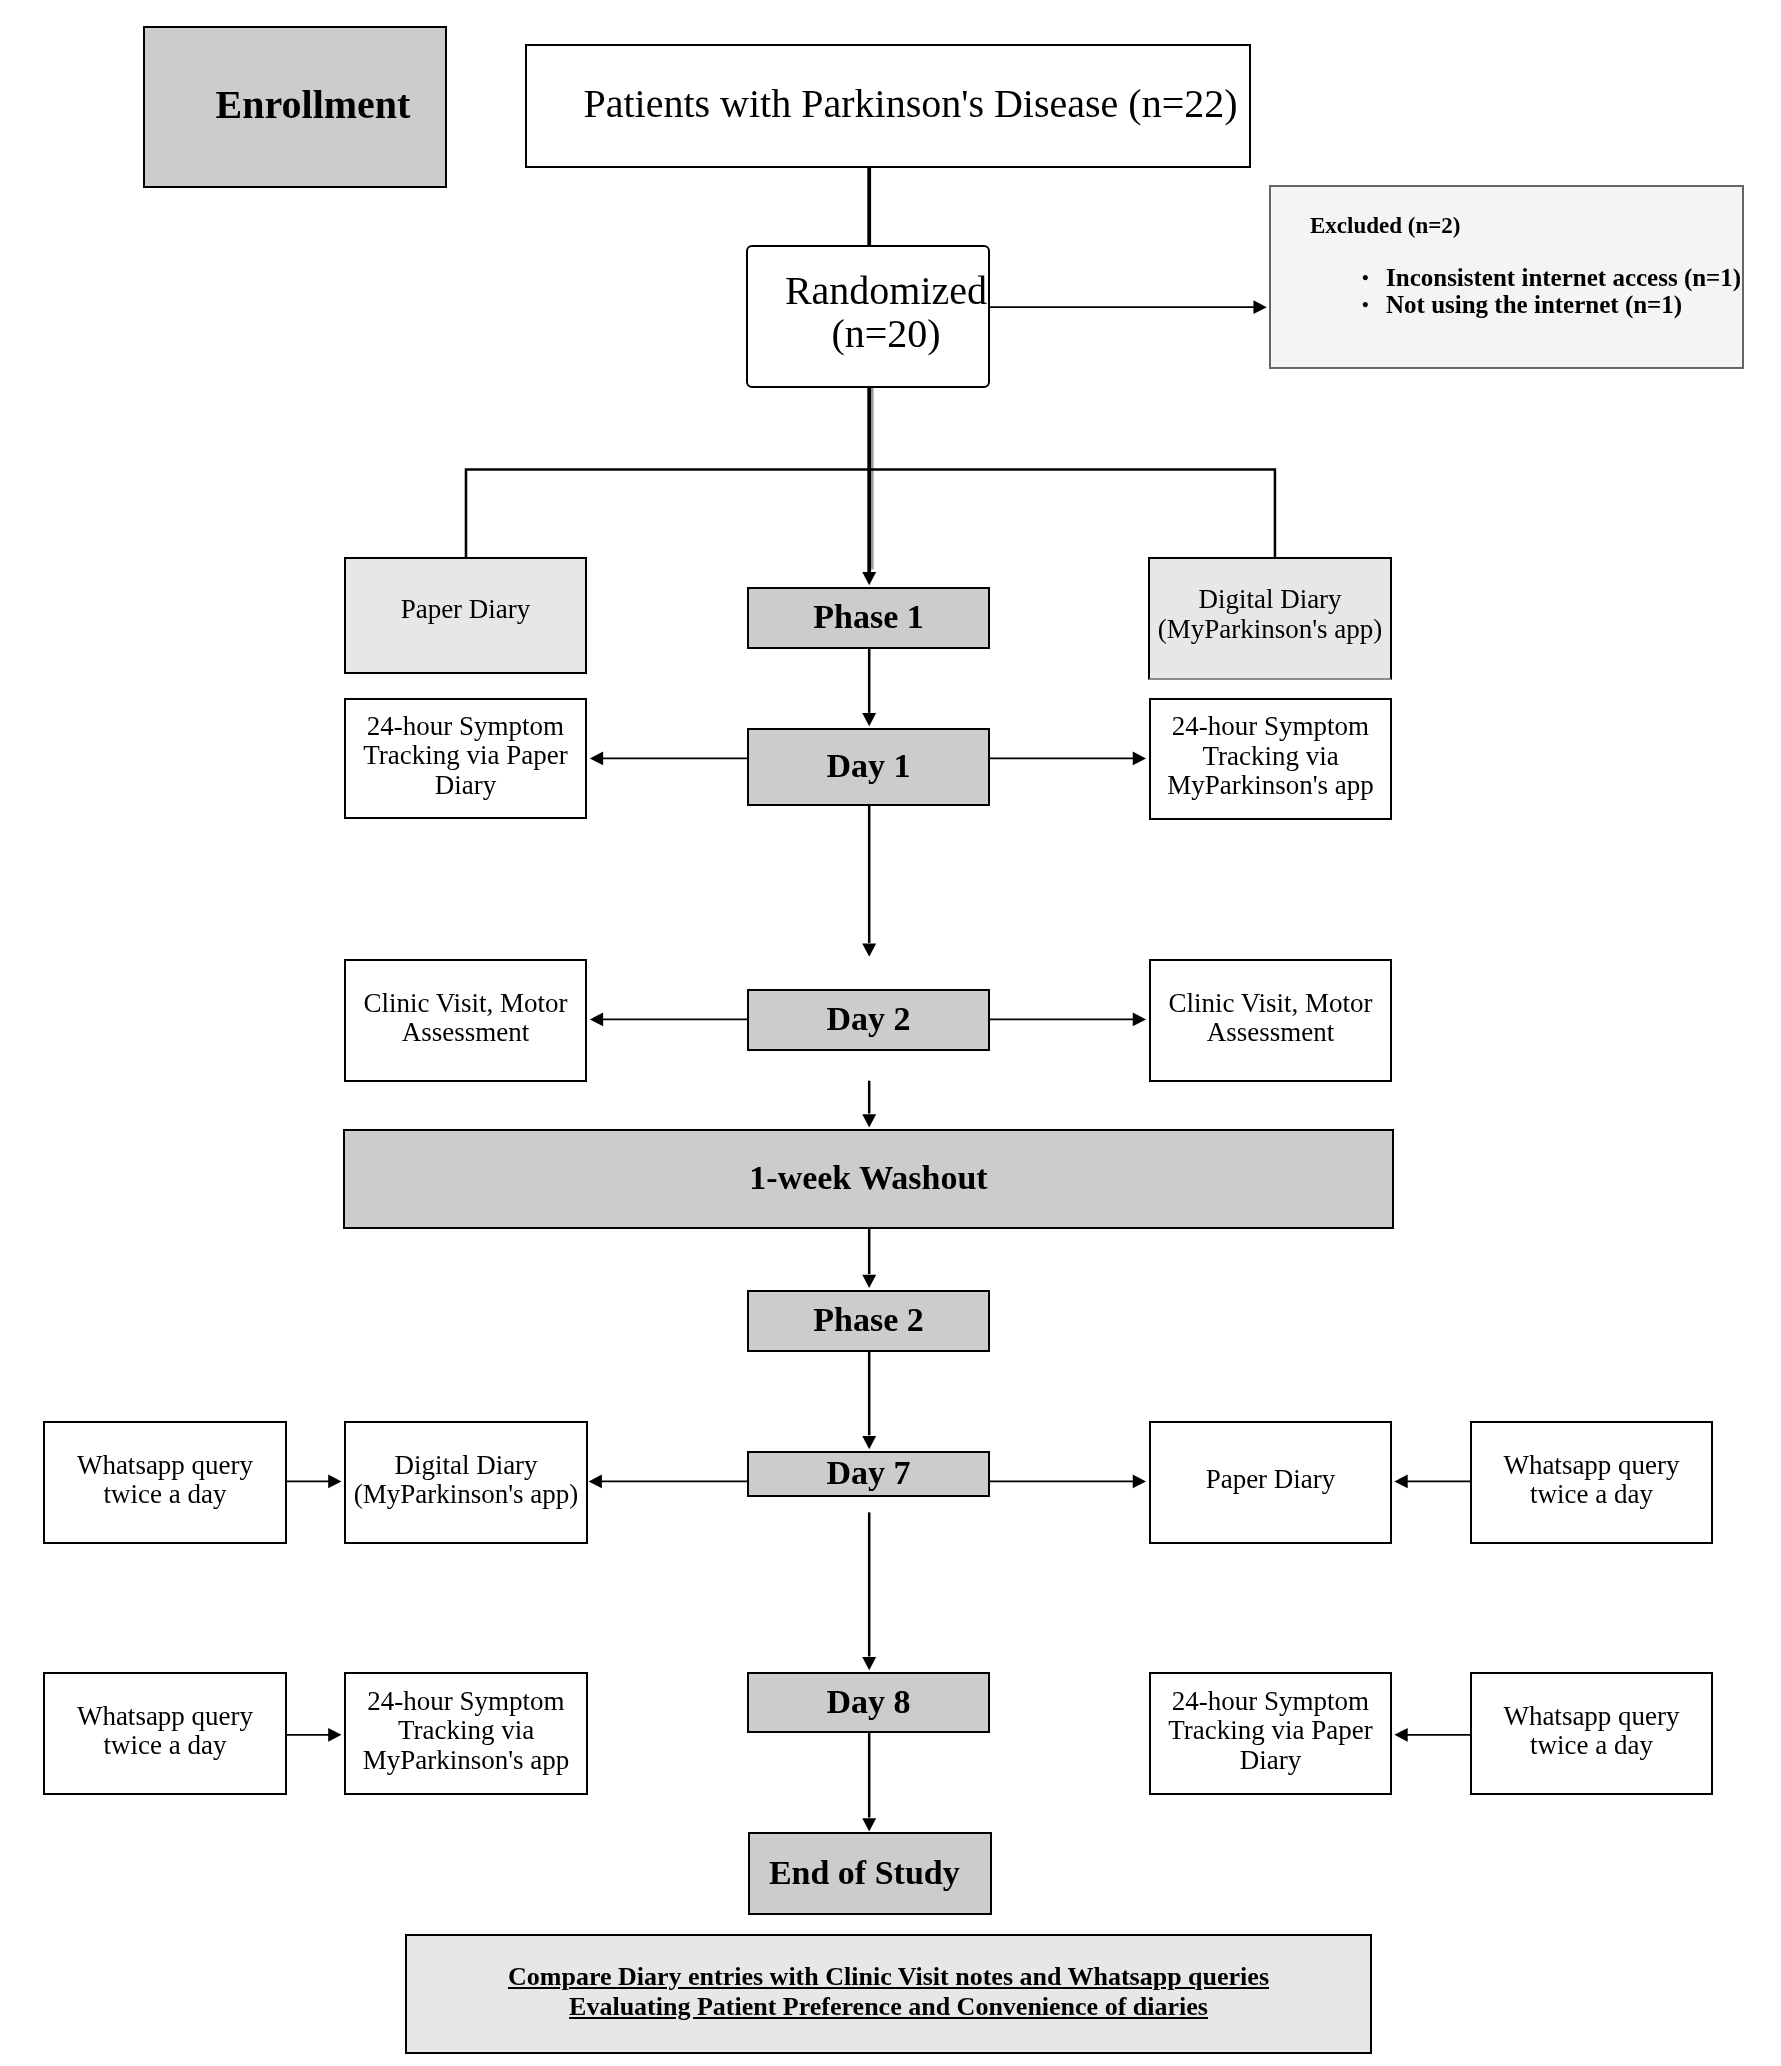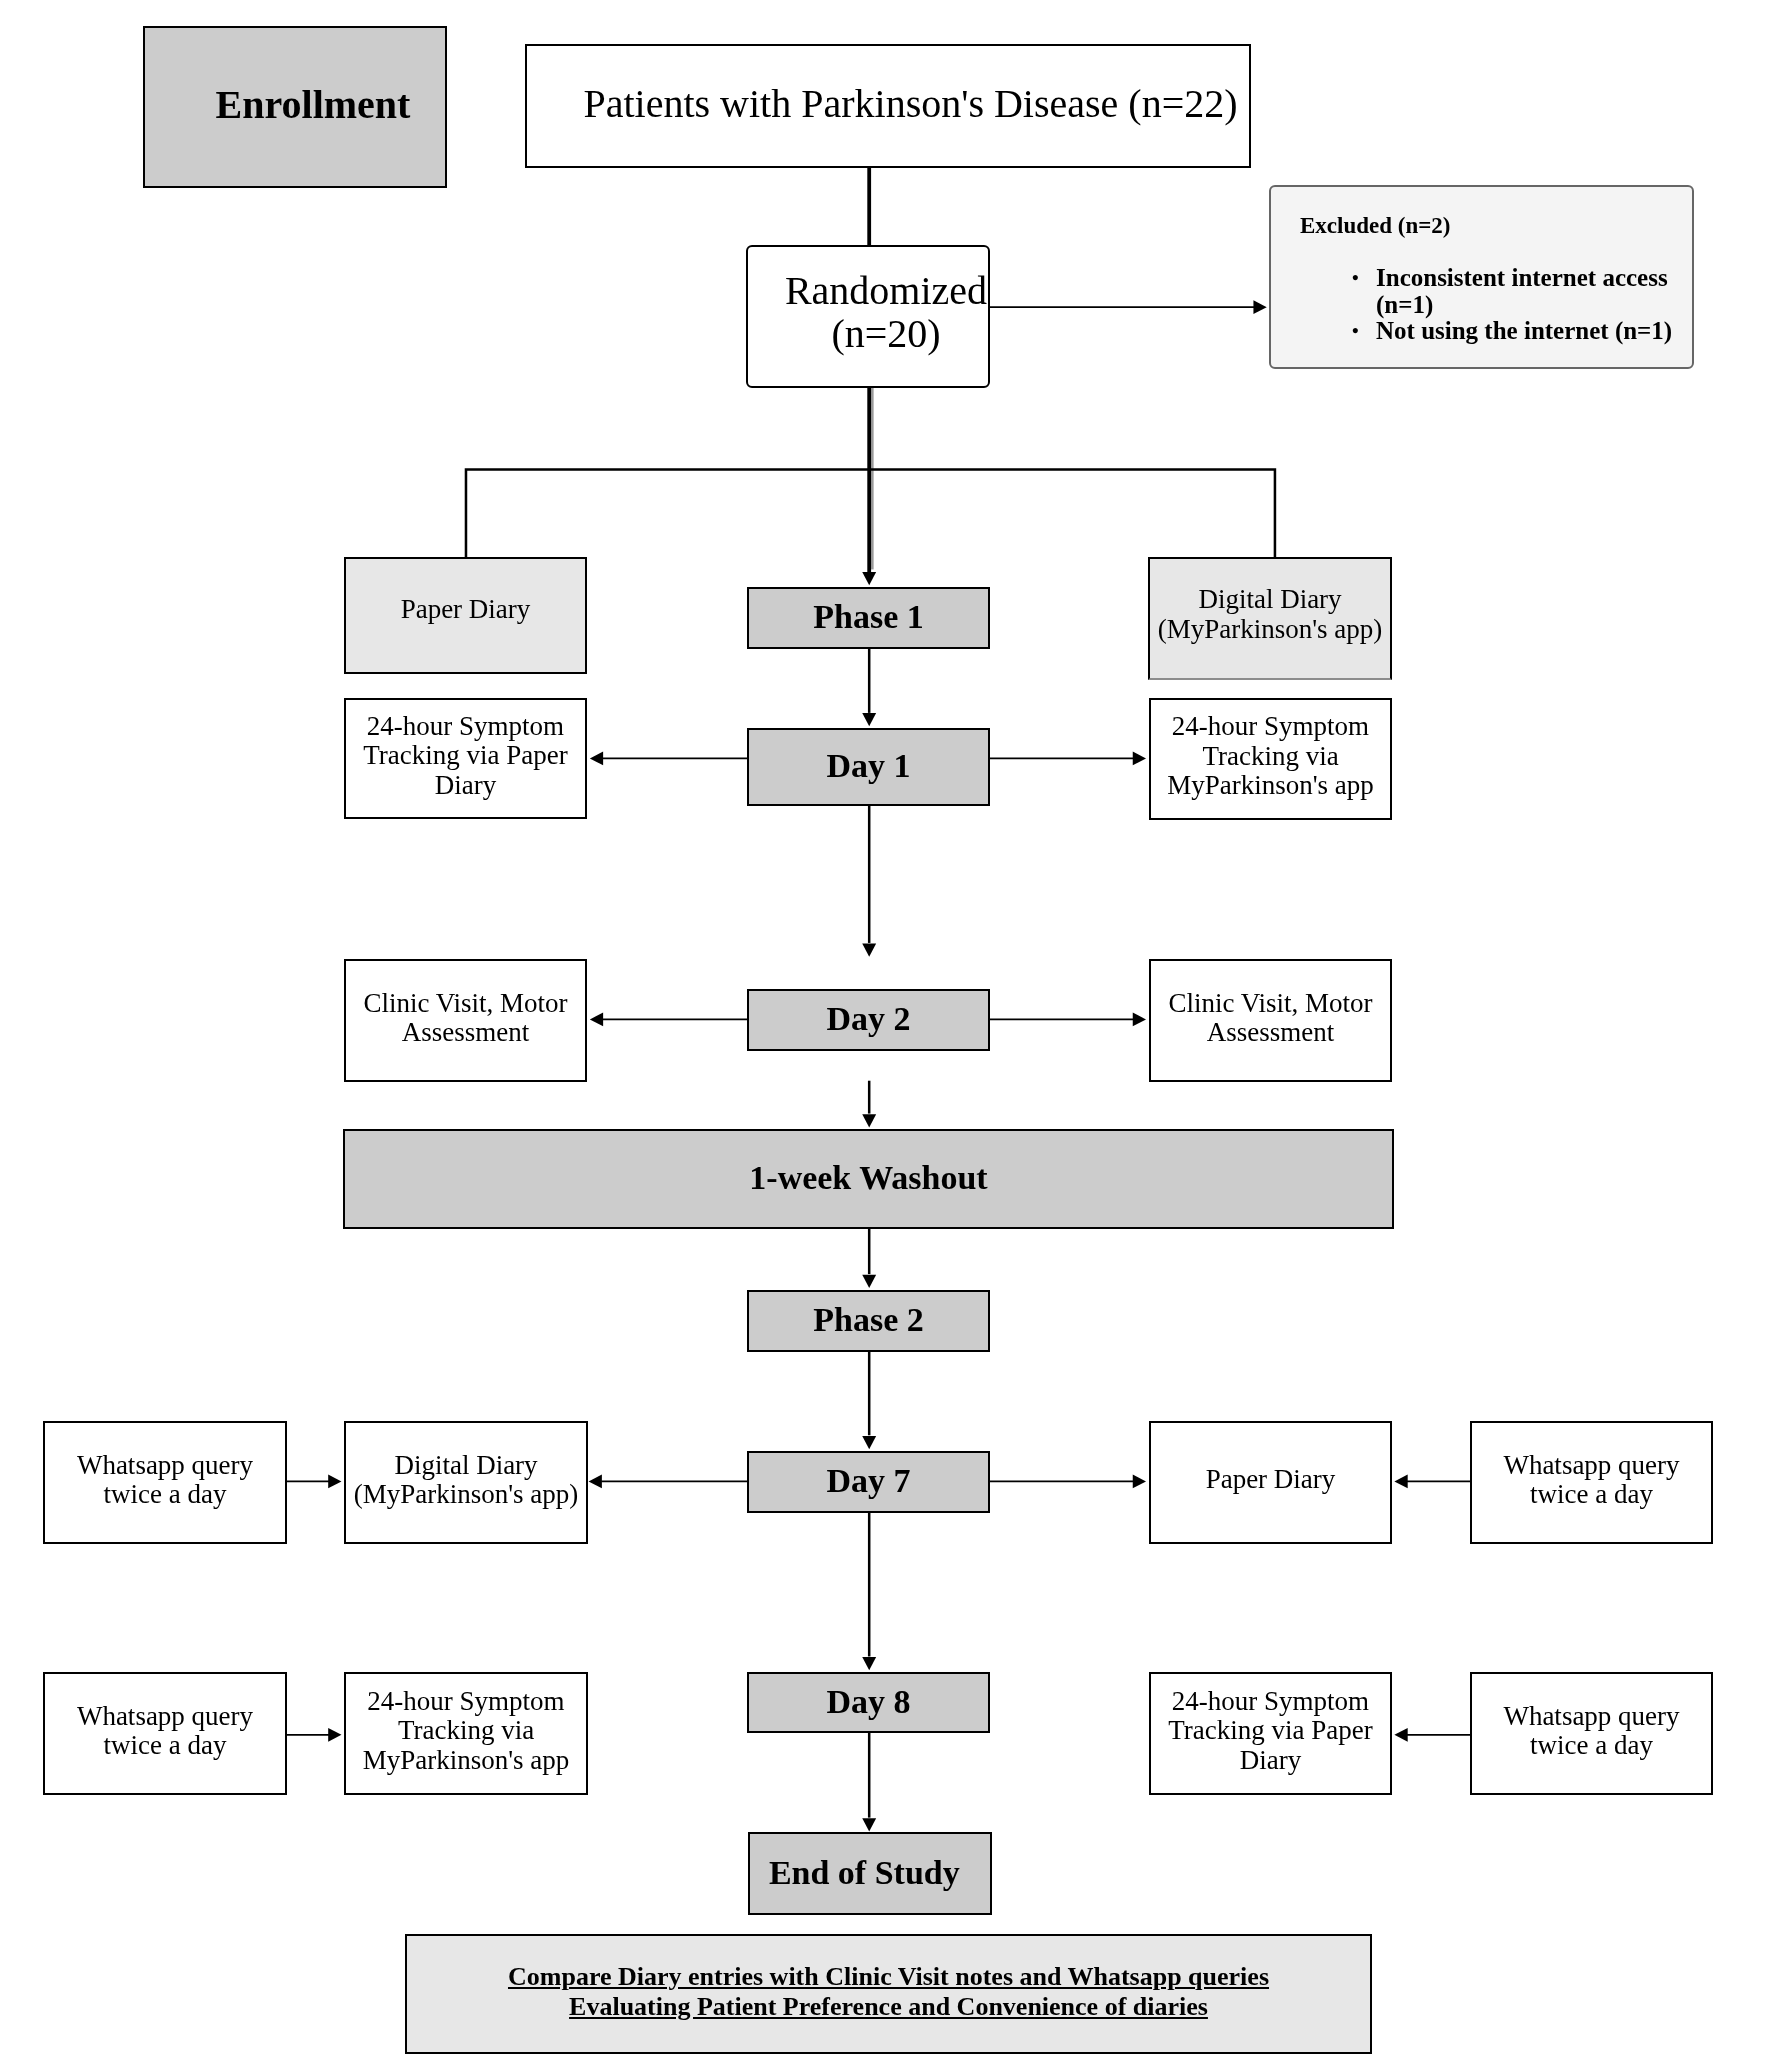--- a/index.html
+++ b/index.html
@@ -99,21 +99,21 @@
   <span class="lbl head-txt" style="position:relative;top:-1.9px;padding-left:9px;">Patients with Parkinson's Disease (n=22)</span>
 </div>
 
 <div class="node" style="left:746px;top:245px;width:244px;height:143px;border-radius:6px;">
   <span class="lbl head-txt" style="position:relative;top:-4.4px;">
     <span>Randomized</span><br>
     <span>(n=20)</span>
   </span>
 </div>
 
-<div class="node fill-excl excl-box" style="left:1269px;top:185px;width:425px;height:184px;padding:27px 0 0 29px;border-radius:6px;">
+<div class="node fill-excl excl-box" style="left:1269px;top:185px;width:475px;height:184px;padding:27px 0 0 39px;">
   <div class="excl-head">Excluded (n=2)</div>
   <ul class="excl-list" style="margin-top:28px;">
     <li><span class="bullet">•</span><span>Inconsistent internet access (n=1)</span></li>
     <li><span class="bullet">•</span><span>Not using the internet (n=1)</span></li>
   </ul>
 </div>
 
 <div class="node fill-light" style="left:344px;top:557px;width:243px;height:117px;">
   <span class="lbl body-txt" style="top:-5.7px;">Paper Diary</span>
 </div>
@@ -182,21 +182,21 @@
   </span>
 </div>
 
 <div class="node" style="left:344px;top:1421px;width:244px;height:123px;">
   <span class="lbl body-txt">
     <span>Digital Diary</span><br>
     <span>(MyParkinson's app)</span>
   </span>
 </div>
 
-<div class="node fill-dark" style="left:747px;top:1451px;width:243px;height:62px;">
+<div class="node fill-dark" style="left:747px;top:1451px;width:243px;height:46px;">
   <span class="lbl stage-txt">Day 7</span>
 </div>
 
 <div class="node" style="left:1149px;top:1421px;width:243px;height:123px;">
   <span class="lbl body-txt">Paper Diary</span>
 </div>
 
 <div class="node" style="left:1470px;top:1421px;width:243px;height:123px;">
   <span class="lbl body-txt">
     <span>Whatsapp query</span><br>

